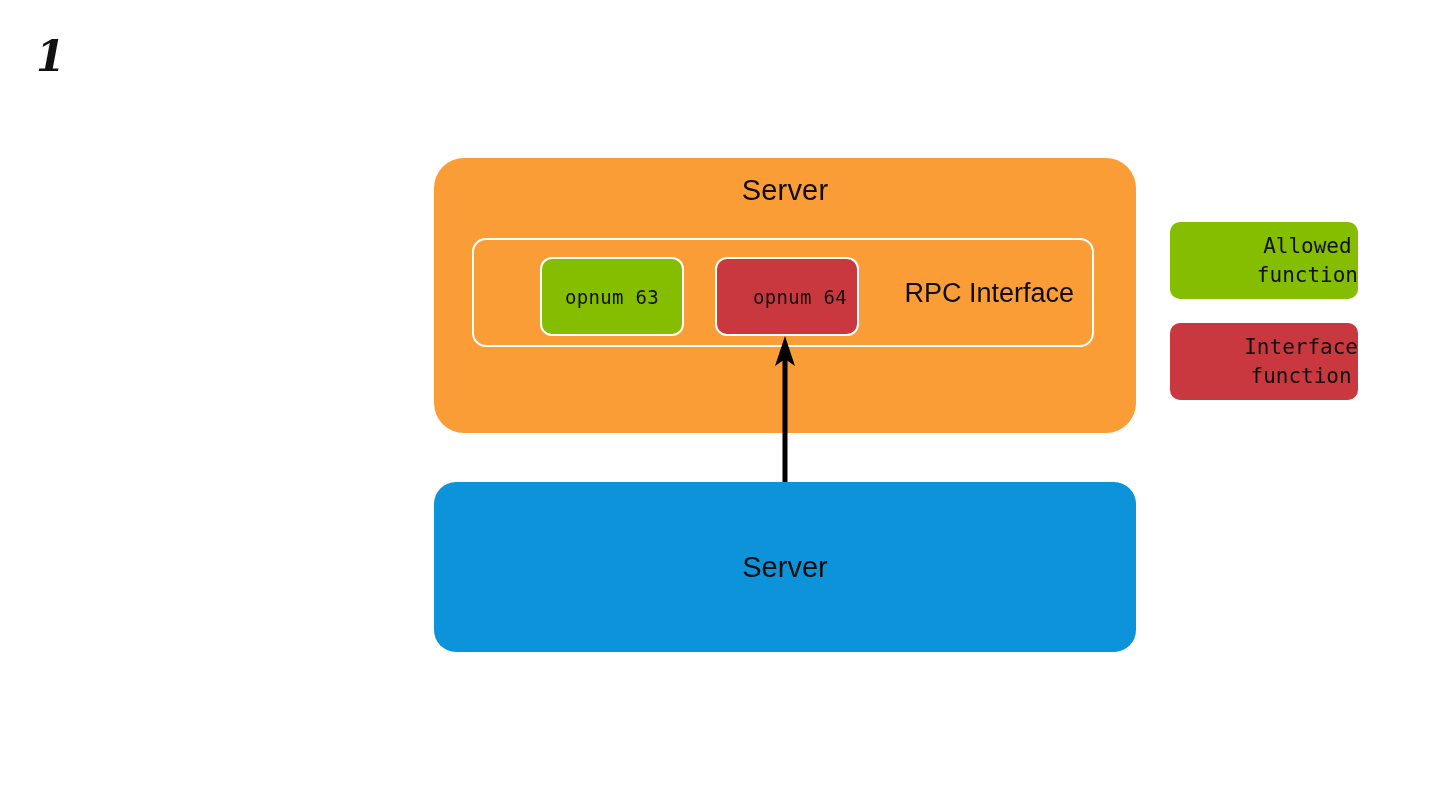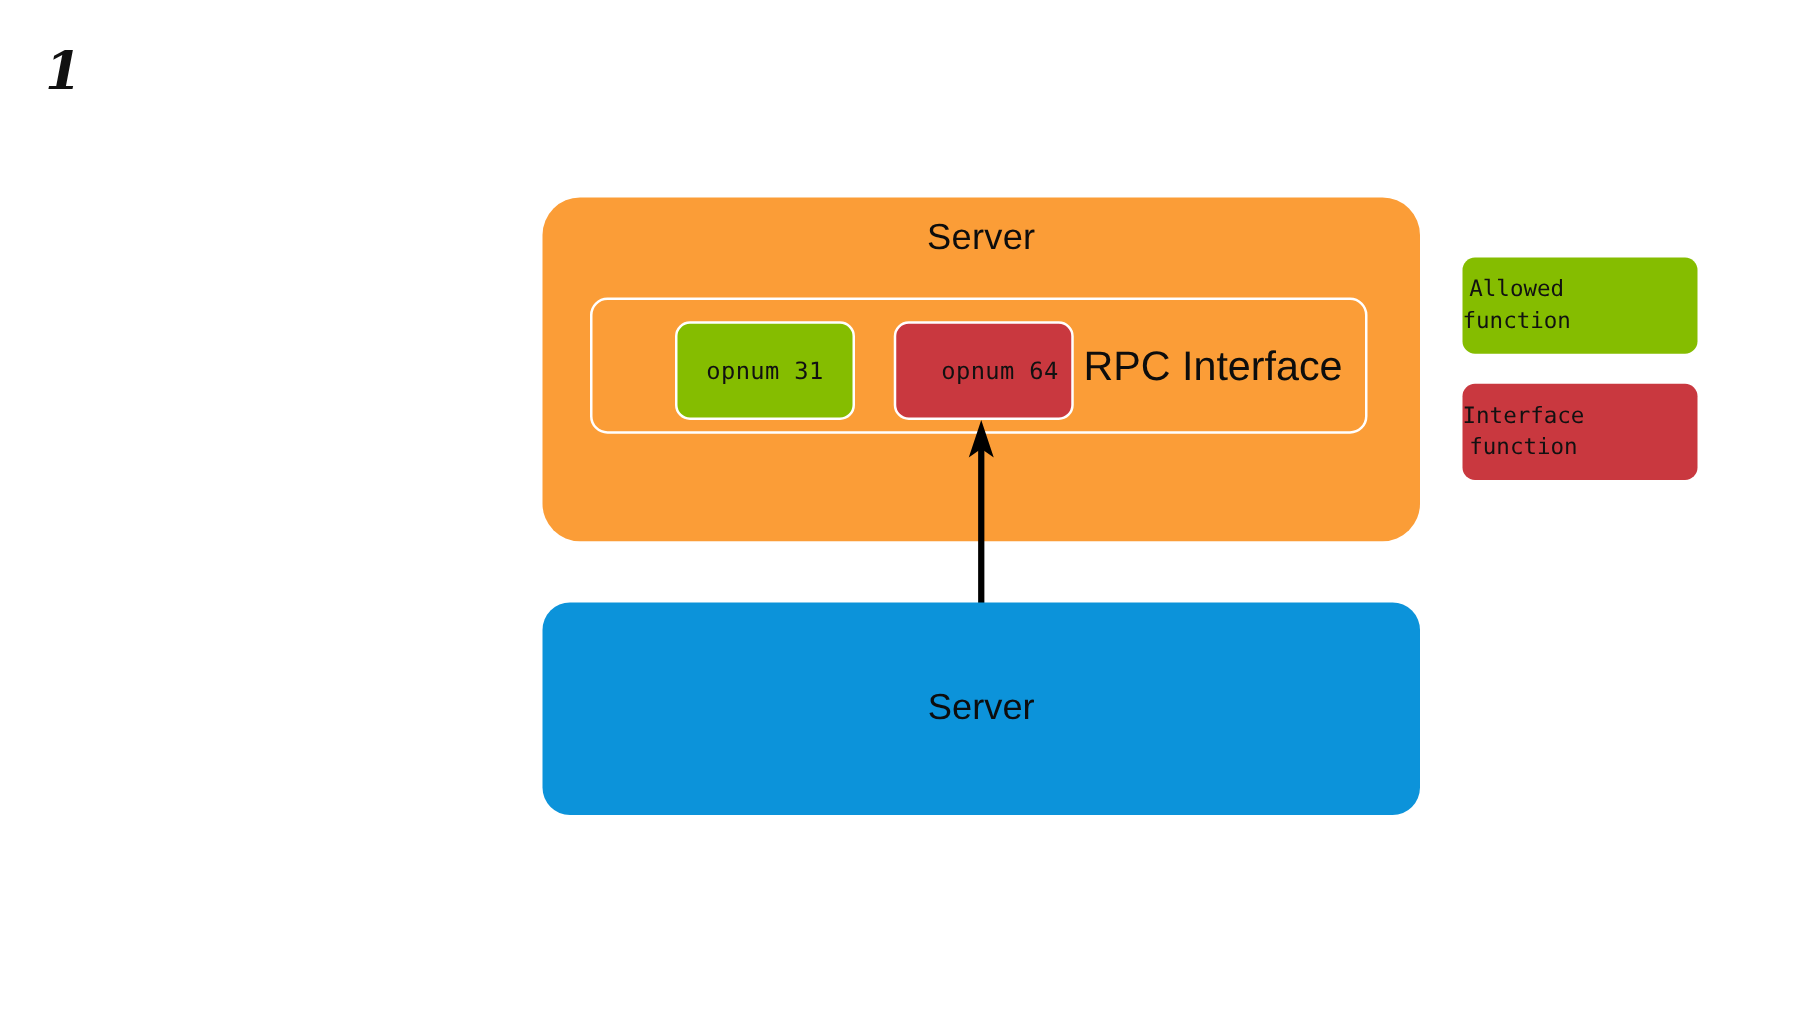--- a/index.html
+++ b/index.html
@@ -61,21 +61,21 @@
     height: 109px;
     border: 2.5px solid #ffffff;
     border-radius: 14px;
     box-sizing: border-box;
   }
   #rpc-label {
     position: absolute;
     right: 18px;
     top: 50%;
     transform: translateY(-50%);
-    font-size: 33px;
+    font-size: 27px;
     color: #0d0d0d;
     white-space: nowrap;
   }
 
   
   .opnum-chip {
     position: absolute;
     top: 17px;
     width: 144px;
     height: 79px;
@@ -137,26 +137,27 @@
     left: 1170px;
     top: 206px;
     width: 188px;
   }
   .legend-chip {
     width: 188px;
     height: 77px;
     border-radius: 10px;
     display: flex;
     align-items: center;
-    justify-content: flex-start;
+    justify-content: flex-end;
     text-align: center;
     font-family: "DejaVu Sans Mono", monospace;
-    font-size: 18px;
+    font-size: 21px;
     line-height: 1.35;
     color: #111111;
+    margin-top: 16px;
   }
   #legend-allowed {
     background: #85bd00;
     margin-bottom: 24px;
   }
   #legend-restricted {
     background: #c9383f;
   }
   .legend-text {
     white-space: pre-line;
@@ -169,21 +170,21 @@
 
   <div id="slide-number">1</div>
 
   <div id="server-box">
 
     <div id="server-label">Server</div>
 
     <div id="rpc-box">
 
       <div class="opnum-chip" id="opnum-63">
-        <span>opnum 31</span>
+        <span>opnum 63</span>
       </div>
 
       <div class="opnum-chip" id="opnum-64">
         <span>opnum 64</span>
       </div>
 
       <div id="rpc-label">RPC Interface</div>
     </div>
   </div>
 

